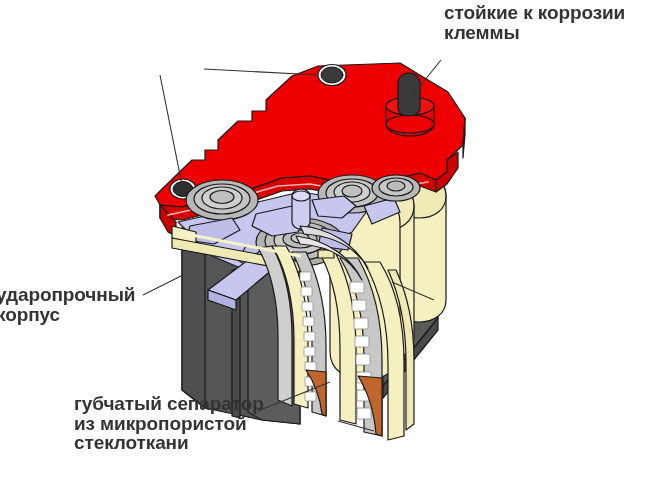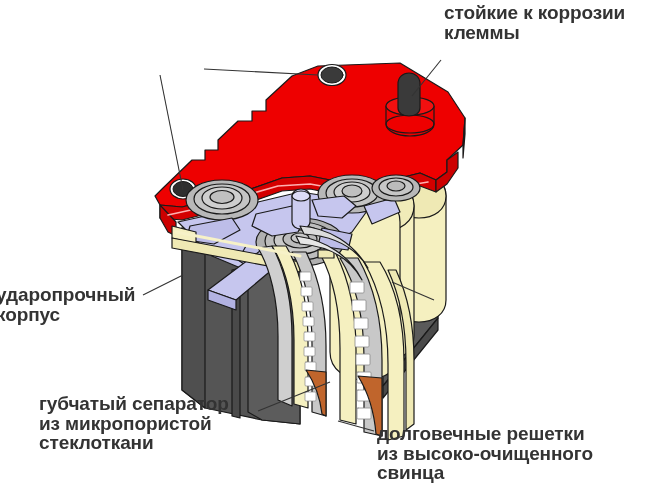--- a/index.html
+++ b/index.html
@@ -32,21 +32,21 @@
     font-size: 19px;
     line-height: 19.5px;
     color: #333333;
     white-space: pre;
     letter-spacing: -0.1px;
   }
   .cal-valves   { left: 62px;  top: 30px; }
   .cal-terminals{ left: 444px; top: 3px; }
   .cal-case     { left: -4px;  top: 285px; }
   .cal-spirals  { left: 437px; top: 292px; }
-  .cal-separator{ left: 39px;  top: 394px; }
+  .cal-separator{ left: 74px;  top: 394px; }
   .cal-grids    { left: 377px; top: 424px; }
 </style>
 </head>
 <body>
 
 <div id="stage">
 
   <svg id="art" viewBox="0 0 650 497" xmlns="http://www.w3.org/2000/svg">
     <defs>
       <clipPath id="clipCellFront">
@@ -279,17 +279,14 @@
     </g>
   </svg>
 
   <div class="callout cal-terminals">стойкие к коррозии
 клеммы</div>
   <div class="callout cal-case">ударопрочный
 корпус</div>
   <div class="callout cal-separator">губчатый сепаратор
 из микропористой
 стеклоткани</div>
-  <div class="callout cal-grids">долговечные решетки
-из высоко-очищенного
-свинца</div>
 
 </div>
 
 </body></html>

